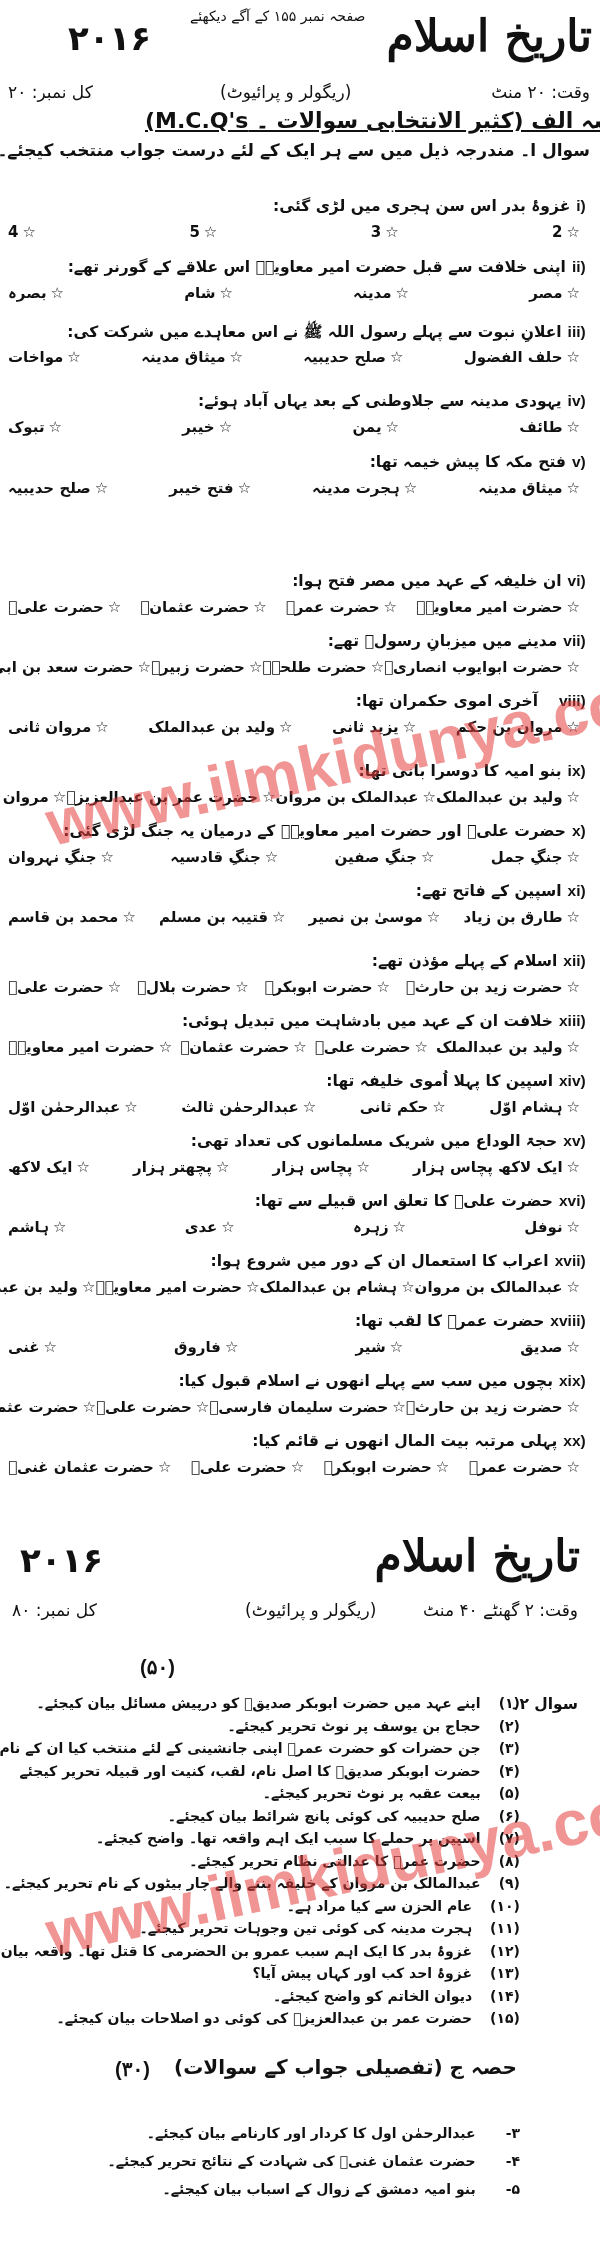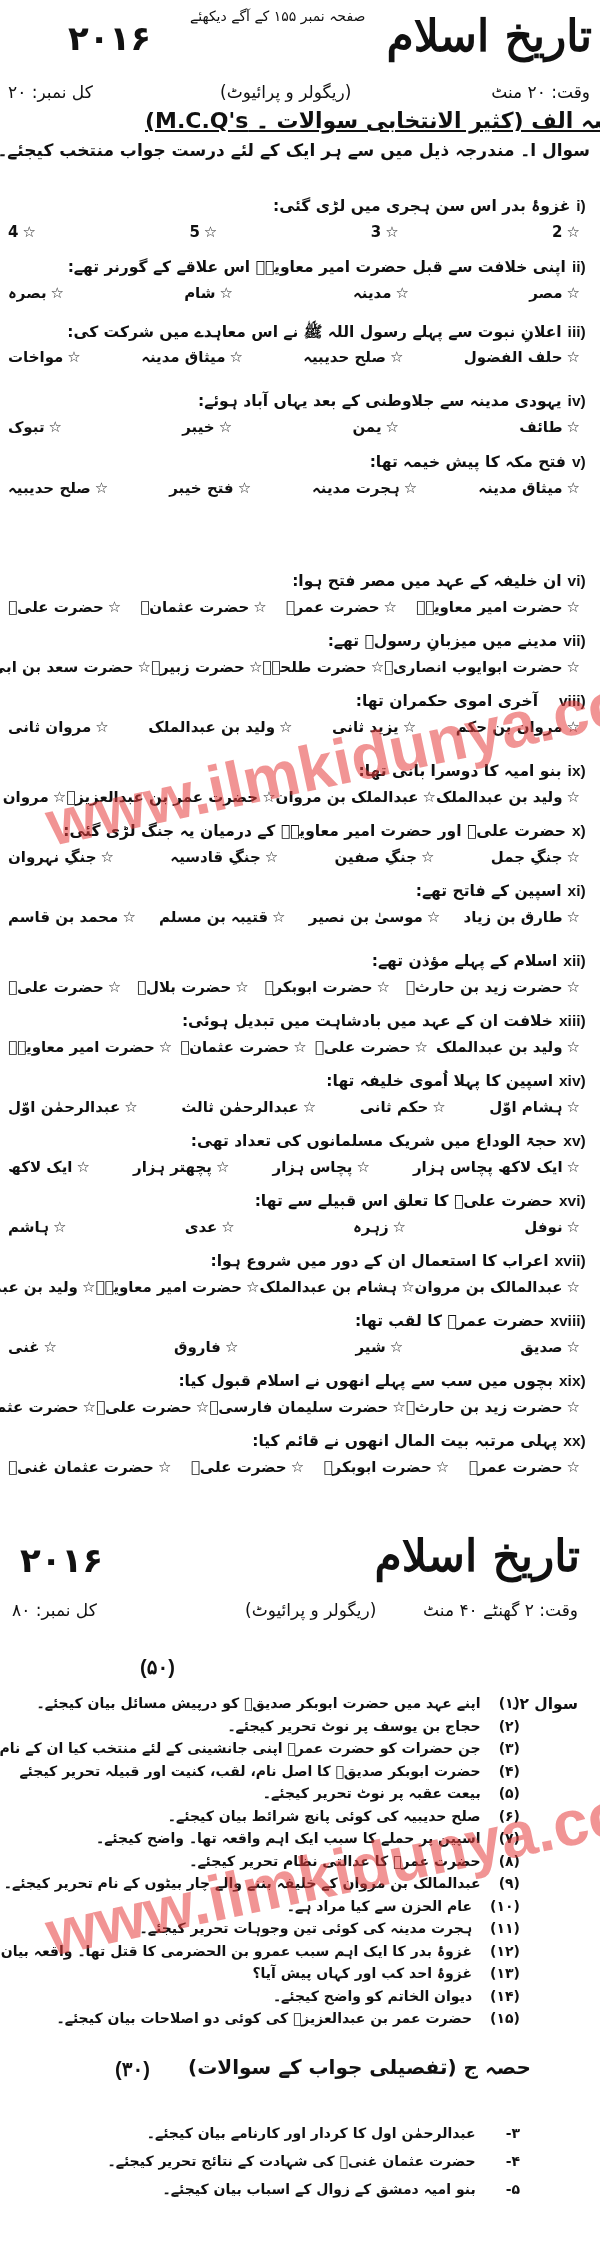--- a/index.html
+++ b/index.html
@@ -204,21 +204,21 @@
       <div class="abs rtl small" style="right: 80px; top: 1852.5px; font-weight: bold;"><span style="margin-left: 18px;">(۸)</span><span>حضرت عمرؓ کا عدالتی نظام تحریر کیجئے۔</span></div>
       <div class="abs rtl small" style="right: 80px; top: 1875px; font-weight: bold;"><span style="margin-left: 18px;">(۹)</span><span>عبدالمالک بن مروان کے خلیفہ بننے والے چار بیٹوں کے نام تحریر کیجئے۔</span></div>
       <div class="abs rtl small" style="right: 80px; top: 1897.5px; font-weight: bold;"><span style="margin-left: 18px;">(۱۰)</span><span>عام الحزن سے کیا مراد ہے۔</span></div>
       <div class="abs rtl small" style="right: 80px; top: 1920px; font-weight: bold;"><span style="margin-left: 18px;">(۱۱)</span><span>ہجرت مدینہ کی کوئی تین وجوہات تحریر کیجئے۔</span></div>
       <div class="abs rtl small" style="right: 80px; top: 1942.5px; font-weight: bold;"><span style="margin-left: 18px;">(۱۲)</span><span>غزوۂ بدر کا ایک اہم سبب عمرو بن الحضرمی کا قتل تھا۔ واقعہ بیان کیجئے۔</span></div>
       <div class="abs rtl small" style="right: 80px; top: 1965px; font-weight: bold;"><span style="margin-left: 18px;">(۱۳)</span><span>غزوۂ احد کب اور کہاں پیش آیا؟</span></div>
       <div class="abs rtl small" style="right: 80px; top: 1987.5px; font-weight: bold;"><span style="margin-left: 18px;">(۱۴)</span><span>دیوان الخاتم کو واضح کیجئے۔</span></div>
       <div class="abs rtl small" style="right: 80px; top: 2010px; font-weight: bold;"><span style="margin-left: 18px;">(۱۵)</span><span>حضرت عمر بن عبدالعزیزؒ کی کوئی دو اصلاحات بیان کیجئے۔</span></div>
     </div>
 
-  <div class="abs rtl" style="left:188px; top:2055px; font-size:20px; font-weight:bold;">حصہ ج (تفصیلی جواب کے سوالات)</div>
+  <div class="abs rtl" style="left:174px; top:2055px; font-size:20px; font-weight:bold;">حصہ ج (تفصیلی جواب کے سوالات)</div>
   <div class="abs num" style="left:115px; top:2057px; font-size:20px;">(۳۰)</div>
 
   <div id="long-container">
       <div class="abs rtl small" style="right: 80px; top: 2125px; font-weight: bold;"><span style="margin-left: 30px;">۳-</span><span>عبدالرحمٰن اول کا کردار اور کارنامے بیان کیجئے۔</span></div>
       <div class="abs rtl small" style="right: 80px; top: 2153px; font-weight: bold;"><span style="margin-left: 30px;">۴-</span><span>حضرت عثمان غنیؓ کی شہادت کے نتائج تحریر کیجئے۔</span></div>
       <div class="abs rtl small" style="right: 80px; top: 2181px; font-weight: bold;"><span style="margin-left: 30px;">۵-</span><span>بنو امیہ دمشق کے زوال کے اسباب بیان کیجئے۔</span></div>
     </div>
 
   <div class="watermark" style="left:40px; top:720px;">www.ilmkidunya.com</div>
   <div class="watermark" style="left:40px; top:1830px;">www.ilmkidunya.com</div>

